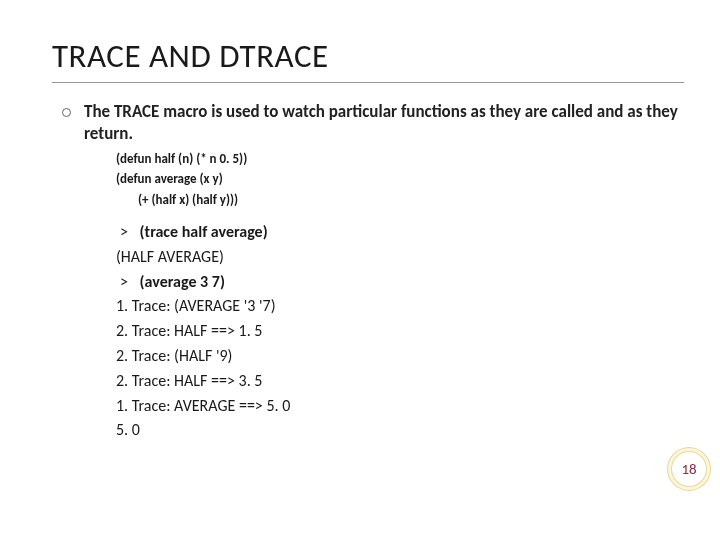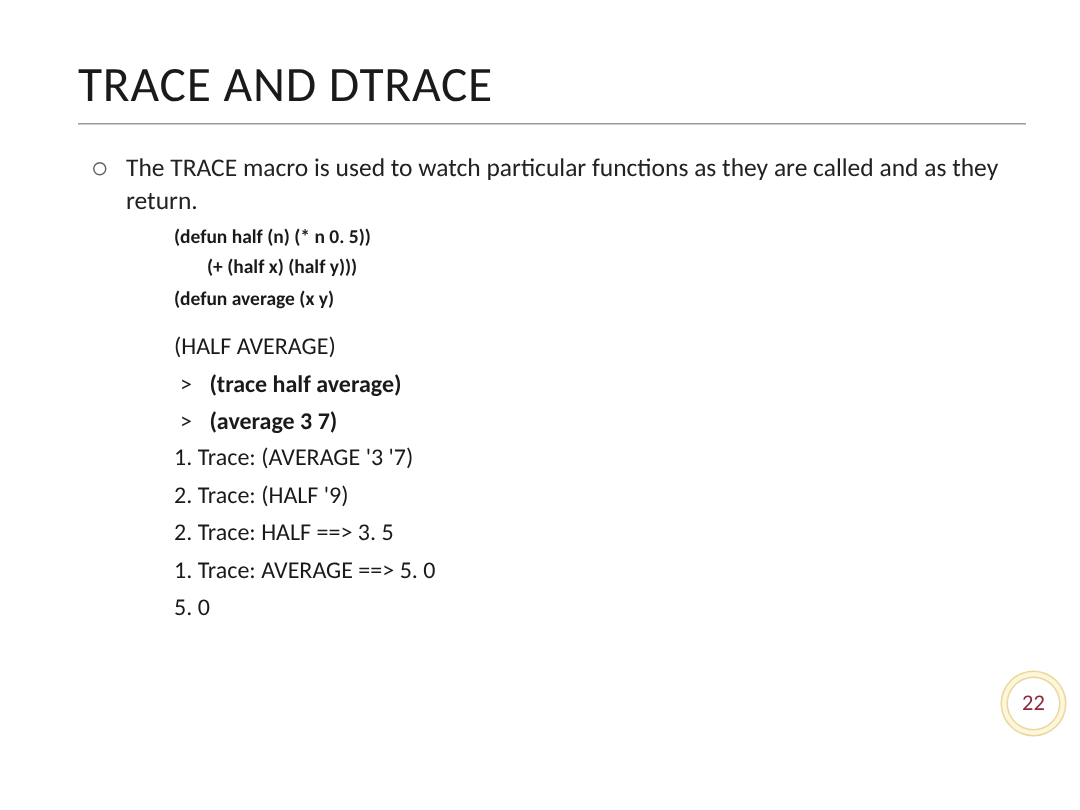--- a/index.html
+++ b/index.html
@@ -24,20 +24,21 @@
       color: #1a1a1a;
       letter-spacing: 0.5px;
       padding-bottom: 6px;
       border-bottom: 1px solid #999;
       margin-bottom: 18px;
     }
     .bullet-list {
       list-style: none;
       padding-left: 0;
       margin-bottom: 6px;
+      font-weight: bold;
     }
     .bullet-item {
       position: relative;
       padding-left: 28px;
       font-size: 17px;
       line-height: 1.3;
       color: #222;
       margin-bottom: 2px;
     }
     .bullet-item::before {
@@ -97,36 +98,37 @@
 <div class="slide">
 
   <h1 class="title">TRACE AND DTRACE</h1>
 
   <ul class="bullet-list">
     <li class="bullet-item">The TRACE macro is used to watch particular functions as they are called and as they return.</li>
   </ul>
 
   <div class="code-block">
     <span class="trace-line">(defun half (n) (* n 0. 5))</span>
+    <span class="trace-line">(defun average (x y)</span>
     <span class="trace-line indent">(+ (half x) (half y)))</span>
-    <span class="trace-line">(defun average (x y)</span>
   </div>
 
   <div class="trace-block">
-    <span class="trace-line">(HALF AVERAGE)</span>
     <span class="trace-line">
       <span>&gt; </span><span class="bold">(trace half average)</span>
     </span>
+    <span class="trace-line">(HALF AVERAGE)</span>
     <span class="trace-line">
       <span>&gt; </span><span class="bold">(average 3 7)</span>
     </span>
     <span class="trace-line">1. Trace: (AVERAGE '3 '7)</span>
+    <span class="trace-line">2. Trace: HALF ==&gt; 1. 5</span>
     <span class="trace-line">2. Trace: (HALF '9)</span>
     <span class="trace-line">2. Trace: HALF ==&gt; 3. 5</span>
     <span class="trace-line">1. Trace: AVERAGE ==&gt; 5. 0</span>
     <span class="trace-line">5. 0</span>
   </div>
 
 </div>
 
 <div class="page-number">
-  <span>22</span>
+  <span>18</span>
 </div>
 
 </body></html>

